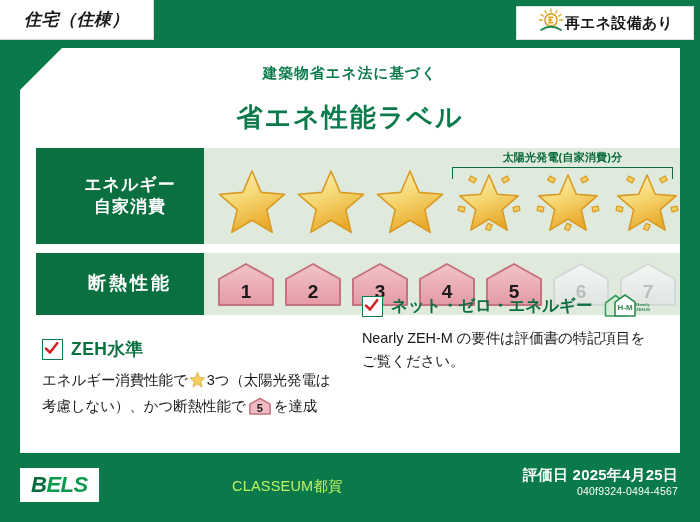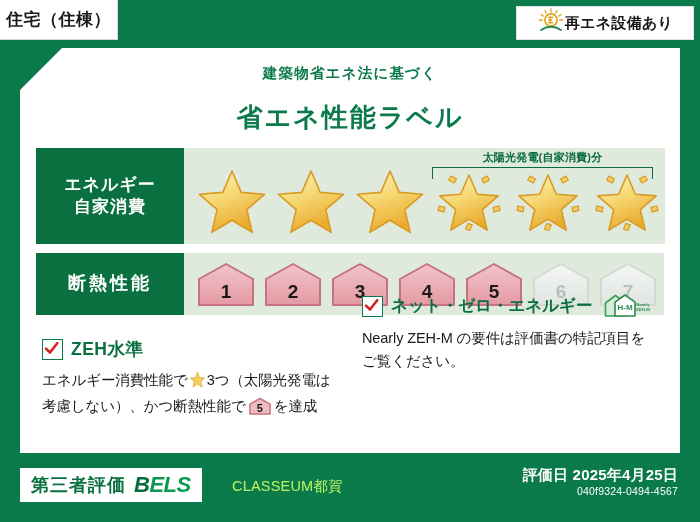--- a/index.html
+++ b/index.html
@@ -16,23 +16,23 @@
   }
 
   
   .top-badge{
     position:absolute;
     background:#ffffff;
     display:flex;align-items:center;justify-content:center;
     box-sizing:border-box;
   }
   .badge-housing{
-    left:0;top:0;width:118px;height:40px;
+    left:0;top:0;width:154px;height:40px;
     border:1px solid #d8d8d8;
-    border-left:none;border-top:none;
+    border-left:none;border-top:none;font-style:italic;
   }
   .badge-housing span{
     font-size:17px;font-weight:bold;color:#1a1a1a;letter-spacing:.5px;
   }
   .badge-renew{
     right:6px;top:6px;width:178px;height:34px;
     border:1px solid #e0e0e0;
   }
   .badge-renew .rtext{
     font-size:15px;font-weight:bold;color:#1a1a1a;letter-spacing:.3px;
@@ -69,20 +69,21 @@
     position:relative;
   }
   .row-label{
     width:148px;min-width:148px;
     background:#0a7040;
     color:#ffffff;
     display:flex;flex-direction:column;
     align-items:center;justify-content:center;
     font-size:17px;font-weight:bold;letter-spacing:1px;
     line-height:1.32;
+    padding-left:20px;
   }
   .row-label.insul{font-size:18px;letter-spacing:3px;}
   .row-body{
     flex:1;
     background:#dfeadd;
     position:relative;
     display:flex;align-items:center;
   }
   .row-energy .row-body{height:96px;}
   .row-insul  .row-body{height:62px;}
@@ -424,21 +425,20 @@
           <div class="info-body">Nearly ZEH-M の要件は評価書の特記項目をご覧ください。</div>
         </div>
 
       </div>
 
     </div>
   </div>
 
   <div class="footer">
     <div class="bels-badge">
-      <span class="bels-jp">第三者評価</span>
       <span class="bels-en"><span class="dark">B</span><span>ELS</span></span>
     </div>
     <div class="prop-name">CLASSEUM都賀</div>
     <div class="foot-right">
       <div class="eval-date">評価日 2025年4月25日</div>
       <div class="eval-id">040f9324-0494-4567</div>
     </div>
   </div>
 
 </div>

